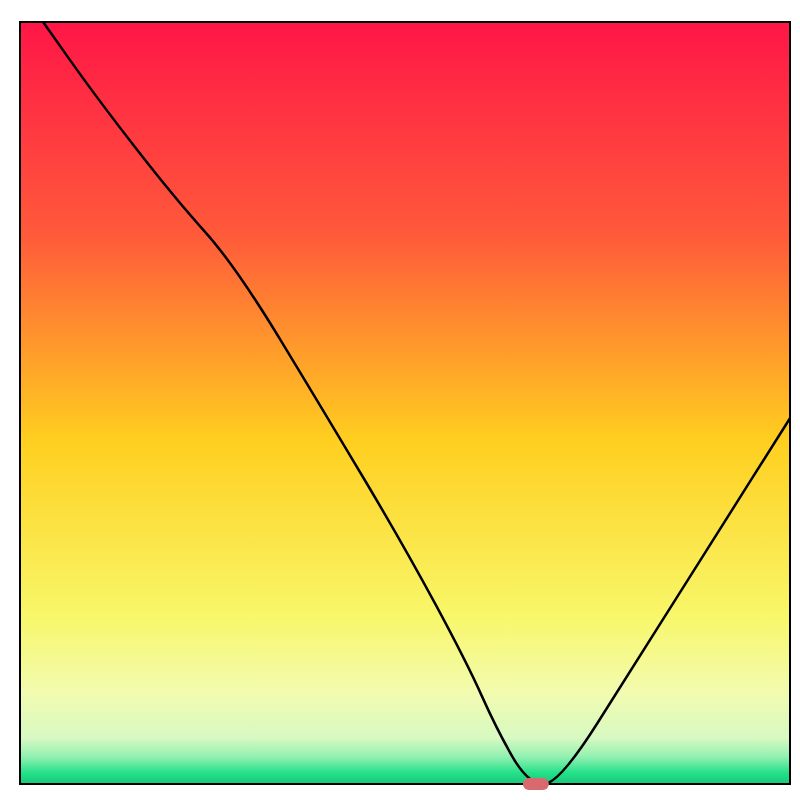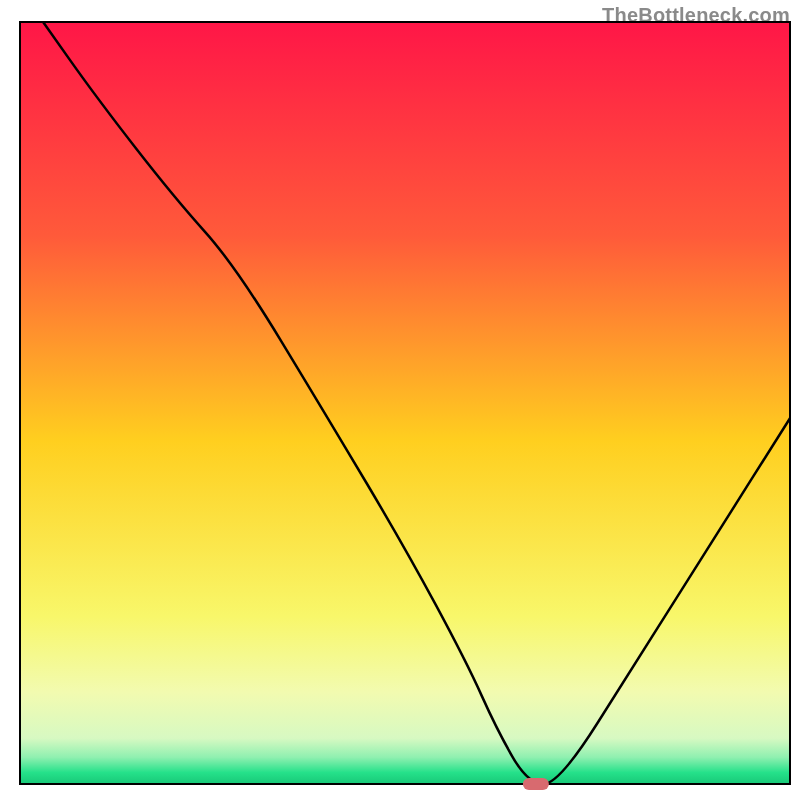--- a/index.html
+++ b/index.html
@@ -27,21 +27,20 @@
   svg {
     position: absolute;
     left: 0;
     top: 0;
   }
 </style>
 </head>
 <body>
 
 <div class="stage">
-  <div class="watermark">TheBottleneck.com</div>
 
   <svg id="chart-svg" width="800" height="800">
     <defs>
       <linearGradient id="bg-grad" x1="0" y1="0" x2="0" y2="1">
           <stop offset="0%" stop-color="#ff1647"></stop>
           <stop offset="28.000000000000004%" stop-color="#ff5a3a"></stop>
           <stop offset="55.00000000000001%" stop-color="#ffcf1f"></stop>
           <stop offset="78%" stop-color="#f8f76a"></stop>
           <stop offset="88%" stop-color="#f2fbb0"></stop>
           <stop offset="94%" stop-color="#d7f9c2"></stop>

